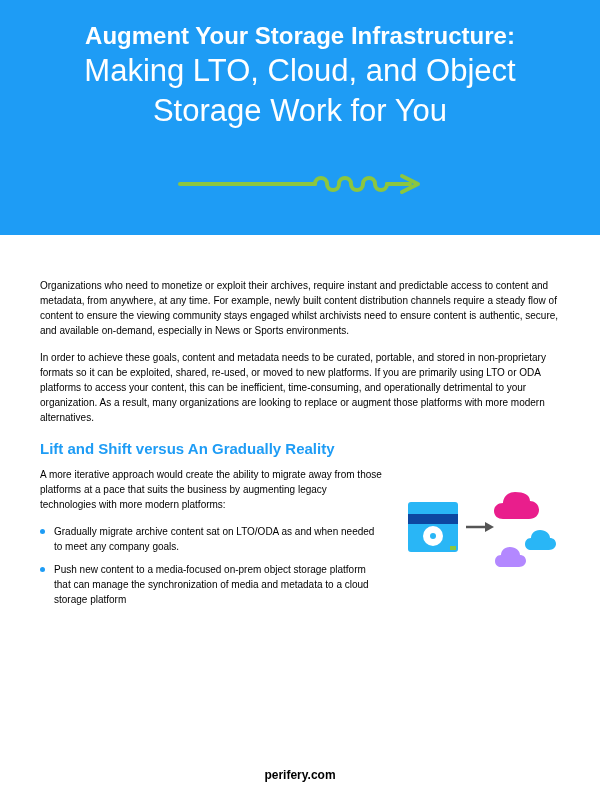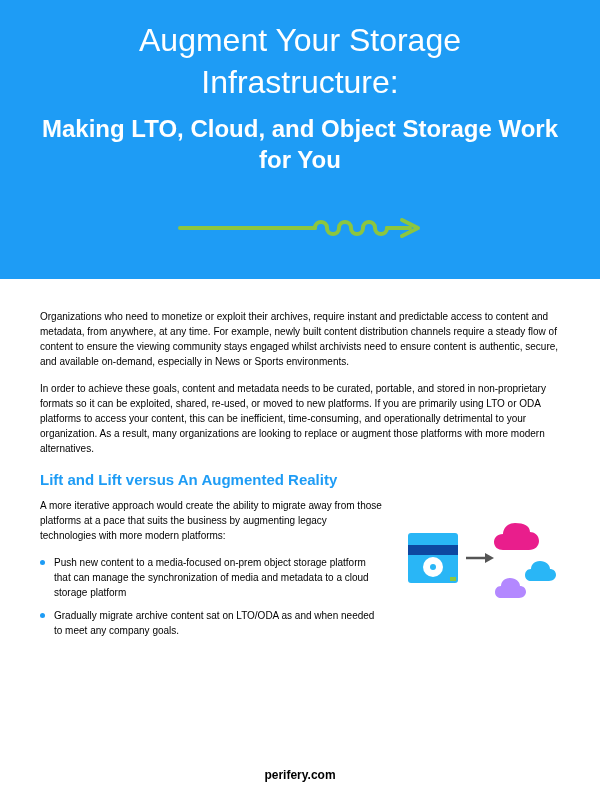--- a/index.html
+++ b/index.html
@@ -29,36 +29,37 @@
       font-size: 18px;
     }
     .logo-mark {
       display: inline-block;
     }
     .title {
       text-align: center;
       color: #fff;
     }
     .title-bold {
-      font-weight: 400;
-      font-size: 32px;
+      font-weight: 700;
+      font-size: 24px;
       line-height: 1.3;
     }
     .title-light {
-      font-weight: 700;
-      font-size: 24px;
+      font-weight: 400;
+      font-size: 31px;
       line-height: 1.3;
-      margin-top: 10px;
+      margin-top: 0;
     }
     .squiggle {
       text-align: center;
       margin-top: 35px;
     }
     .body-content {
       padding: 30px 40px 0 40px;
+      margin-top: 13px;
     }
     .para {
       font-size: 10px;
       line-height: 1.5;
       color: #000;
       margin-bottom: 12px;
     }
     .section-heading {
       color: #1e9cf5;
       font-size: 15px;
@@ -123,28 +124,28 @@
       <path d="M 145 17 C 145 9, 157 9, 157 17 C 157 25, 169 25, 169 17 C 169 9, 181 9, 181 17 C 181 25, 193 25, 193 17 C 193 9, 205 9, 205 17 C 205 25, 217 25, 217 17" stroke="#8cc63f" stroke-width="4" fill="none" stroke-linecap="round"></path>
       <path d="M 217 17 L 240 17" stroke="#8cc63f" stroke-width="4" fill="none" stroke-linecap="round"></path>
       <path d="M 232 9 L 248 17 L 232 25" stroke="#8cc63f" stroke-width="4" fill="none" stroke-linecap="round" stroke-linejoin="round"></path>
     </svg>
   </div>
 </div>
 
 <div class="body-content">
   <p class="para">Organizations who need to monetize or exploit their archives, require instant and predictable access to content and metadata, from anywhere, at any time. For example, newly built content distribution channels require a steady flow of content to ensure the viewing community stays engaged whilst archivists need to ensure content is authentic, secure, and available on-demand, especially in News or Sports environments.</p>
   <p class="para">In order to achieve these goals, content and metadata needs to be curated, portable, and stored in non-proprietary formats so it can be exploited, shared, re-used, or moved to new platforms. If you are primarily using LTO or ODA platforms to access your content, this can be inefficient, time-consuming, and operationally detrimental to your organization. As a result, many organizations are looking to replace or augment those platforms with more modern alternatives.</p>
-  <h2 class="section-heading">Lift and Lift versus An Augmented Reality</h2>
+  <h2 class="section-heading">Lift and Shift versus An Gradually Reality</h2>
 
   <div class="two-col">
     <div class="col-text">
       <p class="para">A more iterative approach would create the ability to migrate away from those platforms at a pace that suits the business by augmenting legacy technologies with more modern platforms:</p>
       <ul class="bullets">
+        <li>Gradually migrate archive content sat on LTO/ODA as and when needed to meet any company goals.</li>
         <li>Push new content to a media-focused on-prem object storage platform that can manage the synchronization of media and metadata to a cloud storage platform</li>
-        <li>Gradually migrate archive content sat on LTO/ODA as and when needed to meet any company goals.</li>
       </ul>
     </div>
     <div class="col-img diagram">
       <svg width="160" height="110" viewBox="0 0 160 110">
 
         <rect x="8" y="30" width="50" height="50" rx="3" fill="#29b6f6"></rect>
         <rect x="8" y="42" width="50" height="10" fill="#0d47a1"></rect>
         <circle cx="33" cy="64" r="10" fill="#fff"></circle>
         <circle cx="33" cy="64" r="3" fill="#29b6f6"></circle>
         <rect x="50" y="74" width="6" height="4" fill="#8cc63f"></rect>

